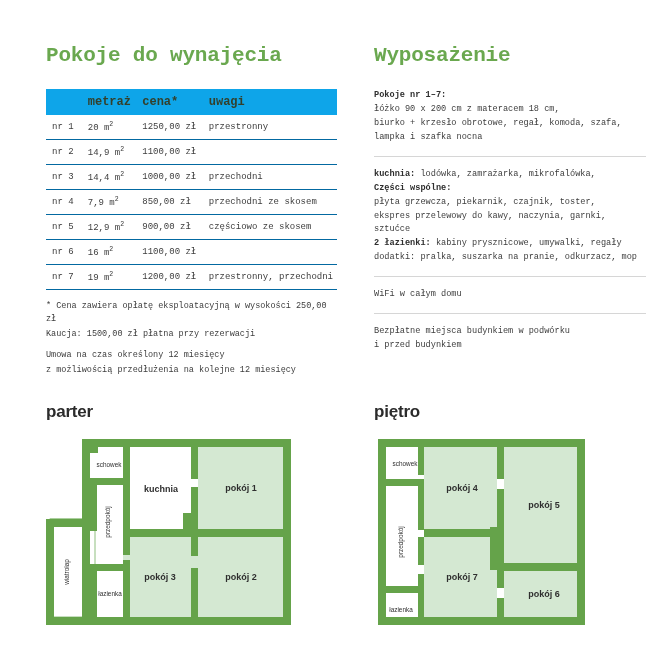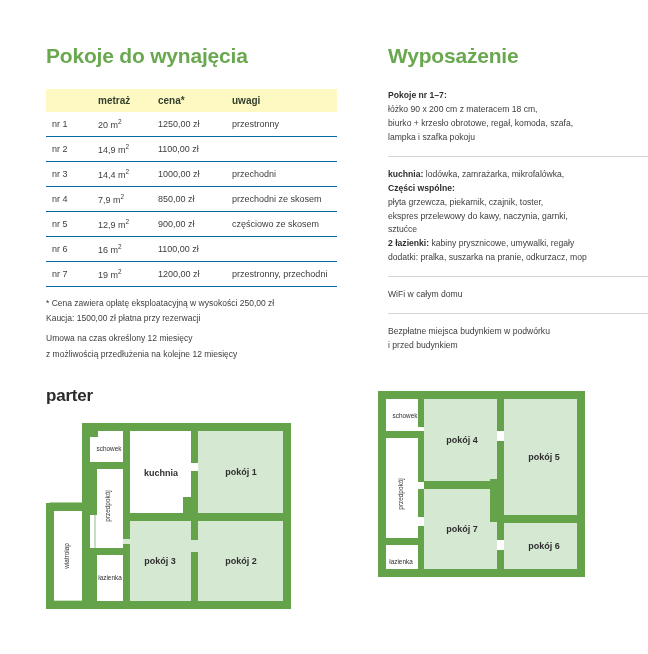--- a/index.html
+++ b/index.html
@@ -15,23 +15,24 @@
     overflow: hidden;
     position: relative;
   }
   .page {
     position: absolute;
     inset: 0;
     padding: 0;
   }
   .cols {
     display: flex;
-    gap: 42px;
+    gap: 28px;
     padding: 44px 22px 0 46px;
     box-sizing: border-box;
+    font-family: Liberation Mono, monospace;
   }
   .col-left { width: 300px; flex: none; }
   .col-right { width: 272px; flex: none; }
 
   h1.section-title {
     font-size: 21px;
     font-weight: bold;
     color: #6aa84f;
     margin: 0 0 22px 0;
     letter-spacing: -0.2px;
@@ -39,25 +40,25 @@
   }
 
   
   table.rooms {
     border-collapse: collapse;
     width: 291px;
     font-size: 9px;
     color: #3d3d3d;
   }
   table.rooms thead th {
-    background: #fef9c3;
+    background: #0ea5e9;
     font-weight: bold;
     text-align: left;
     padding: 6px 4px 6px 4px;
-    font-size: 10px;
+    font-size: 12px;
     color: #33402c;
     height: 13px;
     box-sizing: border-box;
   }
   table.rooms tbody td {
     border-bottom: 1px solid #0369a1;
     padding: 6px 4px 6px 4px;
     text-align: left;
     white-space: nowrap;
   }
@@ -192,21 +193,21 @@
       </div>
     </div>
 
     <div class="col-right">
       <h1 class="section-title">Wyposażenie</h1>
 
       <div class="equip-block">
         <p><b>Pokoje nr 1–7:</b></p>
         <p>łóżko 90 x 200 cm z materacem 18 cm,</p>
         <p>biurko + krzesło obrotowe, regał, komoda, szafa,</p>
-        <p>lampka i szafka pokoju</p>
+        <p>lampka i szafka nocna</p>
       </div>
 
       <hr class="hr">
 
       <div class="equip-block">
         <p><b>kuchnia:</b><span> lodówka, zamrażarka, mikrofalówka,</span></p>
         <p><b>Części wspólne:</b></p>
         <p>płyta grzewcza, piekarnik, czajnik, toster,</p>
         <p>ekspres przelewowy do kawy, naczynia, garnki,</p>
         <p>sztućce</p>
@@ -303,20 +304,21 @@
             <text class="rlabel small" x="23" y="138" text-anchor="middle" transform="rotate(-90 23 138)">wiatrołap</text>
             <text class="rlabel small" x="64" y="162" text-anchor="middle">łazienka</text>
             <text class="rlabel big" x="114" y="146" text-anchor="middle">pokój 3</text>
             <text class="rlabel big" x="195" y="146" text-anchor="middle">pokój 2</text>
           </g>
         </svg>
       </div>
     </div>
 
     <div class="floor right">
+      <h2 class="floor-title">piętro</h2>
       <div class="plan-wrap">
         <svg class="plan" width="250" height="215" viewBox="0 0 250 215">
           <g>
             <rect x="50" y="13" width="73" height="82" fill="#d4e8d2"></rect>
             <rect x="130" y="13" width="81" height="116" fill="#d4e8d2"></rect>
             <rect x="50" y="103" width="73" height="80" fill="#d4e8d2"></rect>
             <rect x="130" y="136" width="81" height="47" fill="#d4e8d2"></rect>
           </g>
 
           <g stroke="#8fbf7e" stroke-width="1" fill="none">

